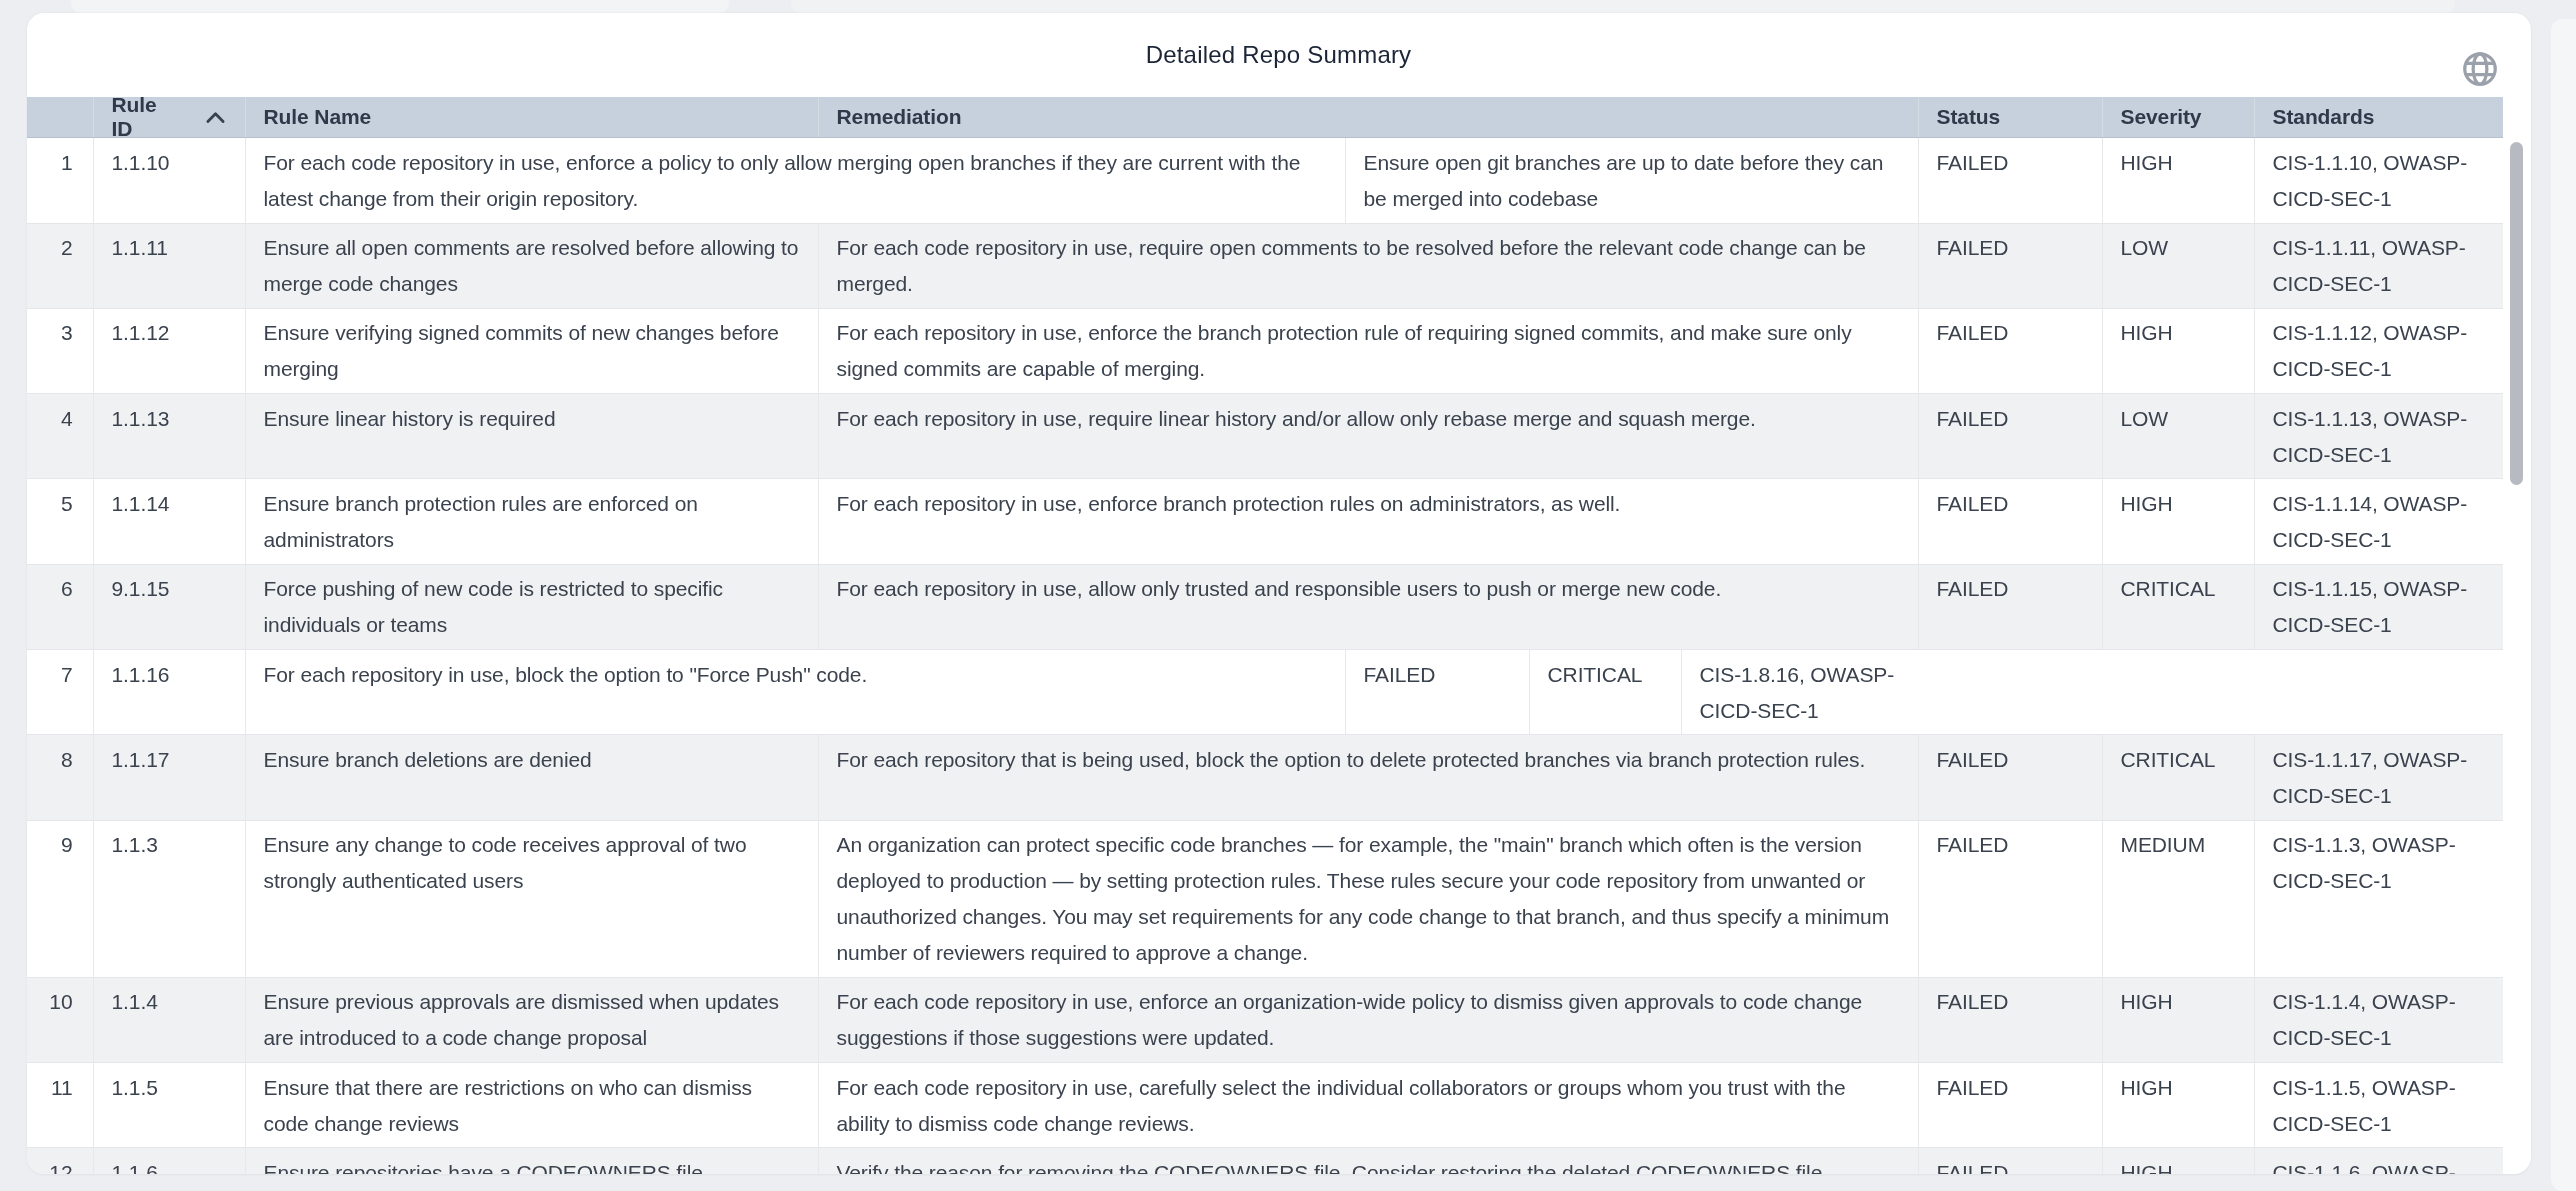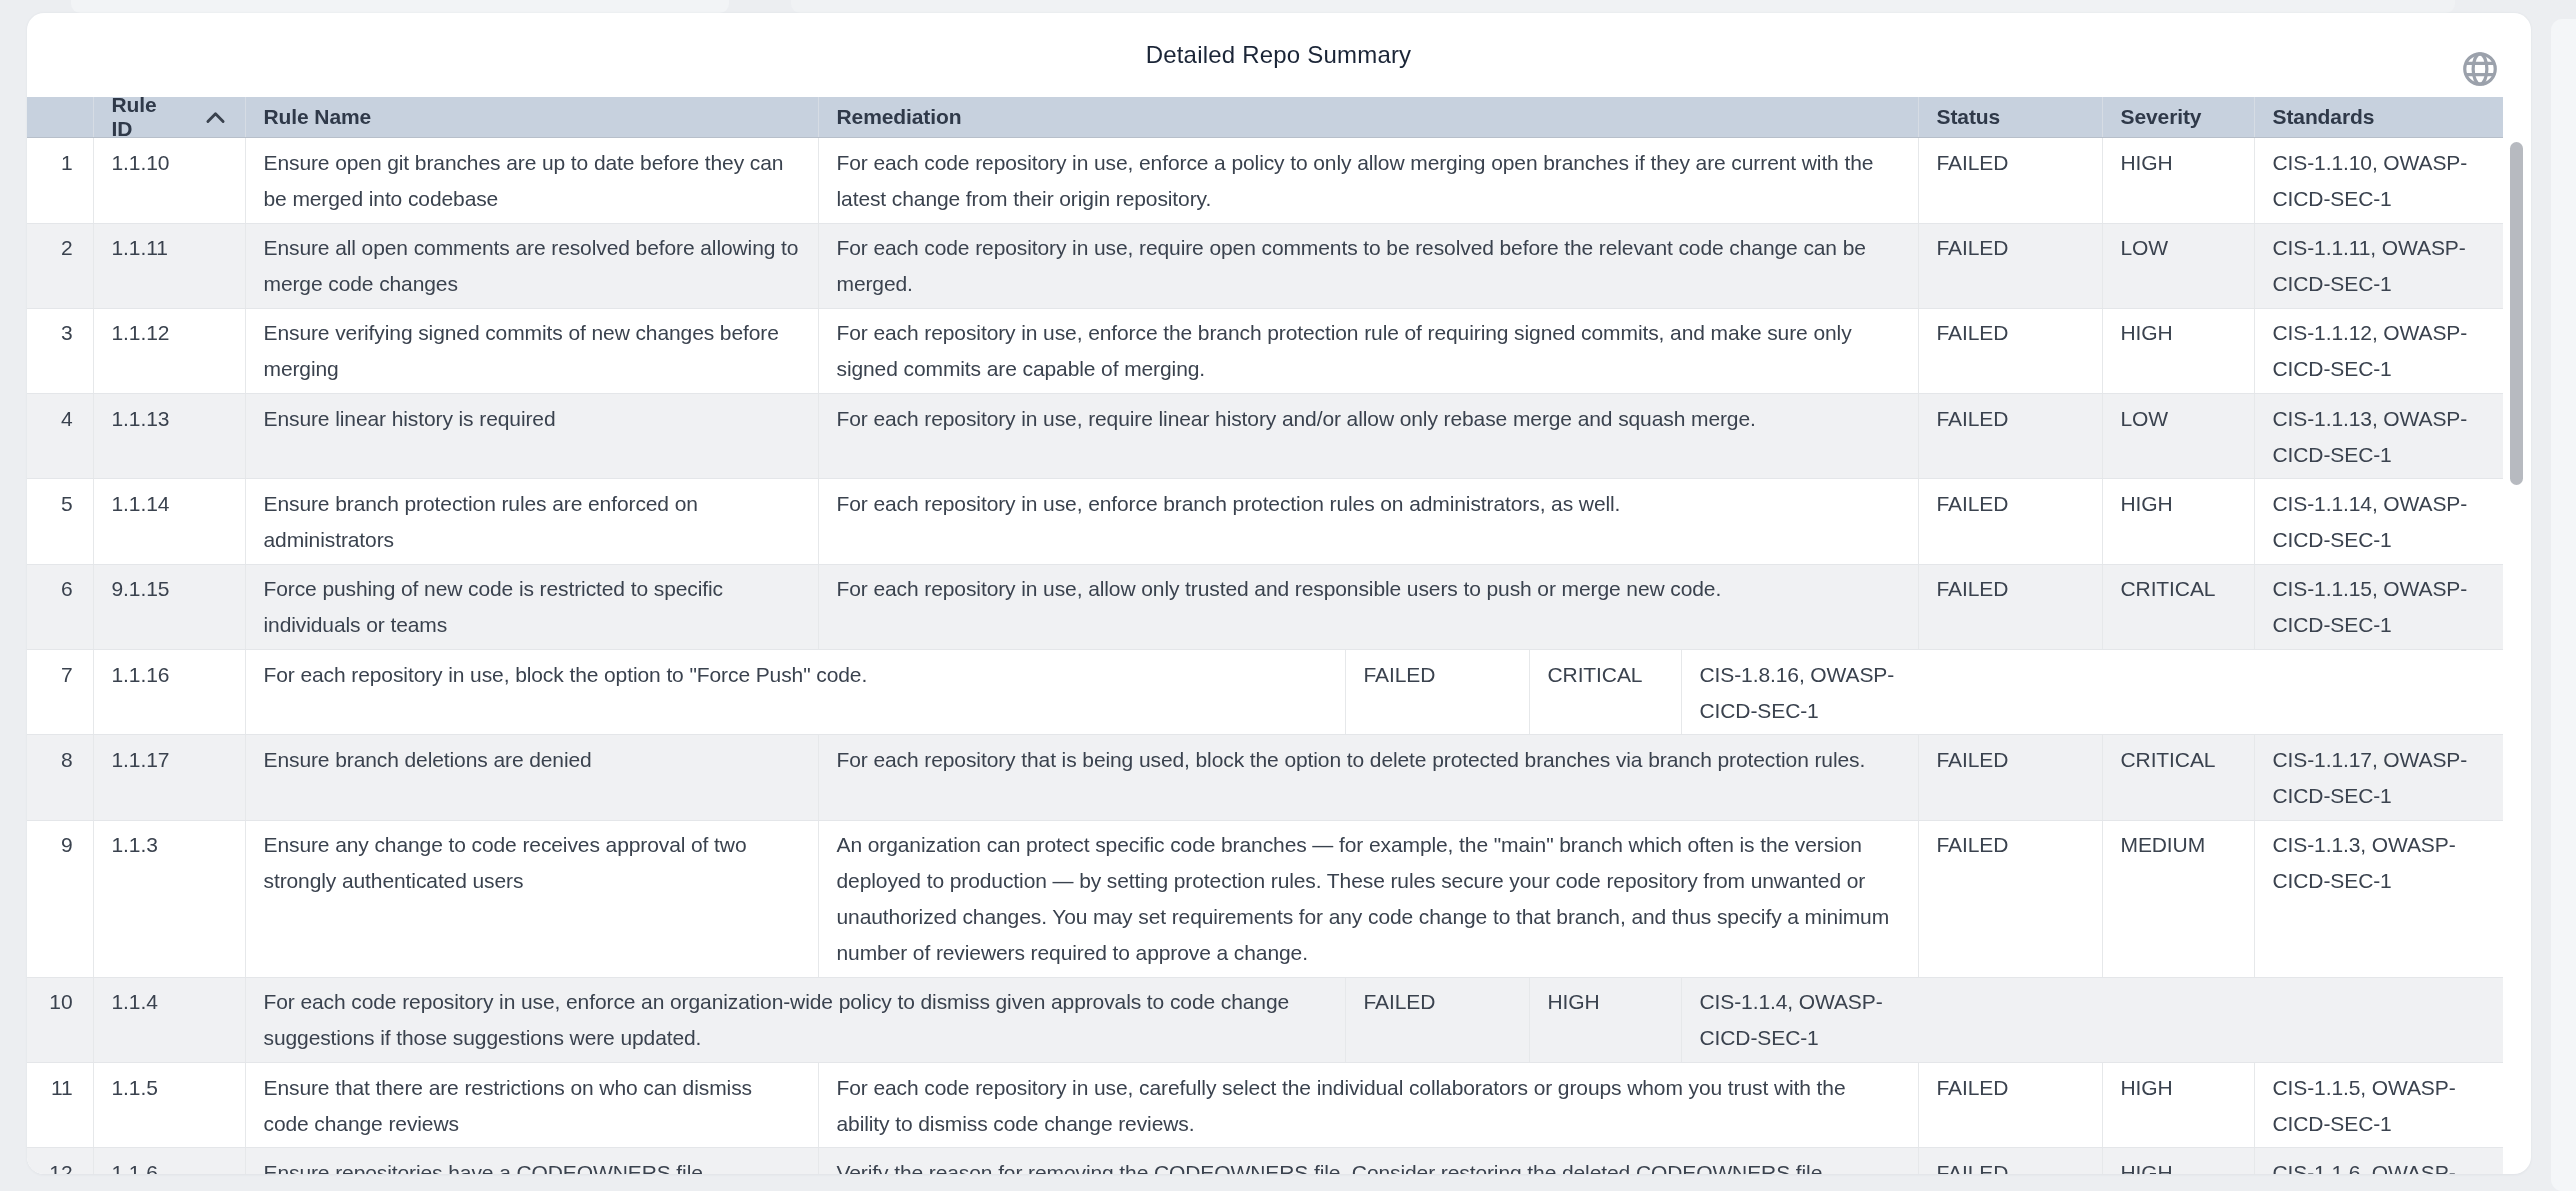--- a/index.html
+++ b/index.html
@@ -110,22 +110,22 @@
       <div class="th col-rulename">Rule Name</div>
       <div class="th col-remed">Remediation</div>
       <div class="th col-status">Status</div>
       <div class="th col-sev">Severity</div>
       <div class="th col-std">Standards</div>
     </div>
     <div class="tbody">
         <div class="tr">
     <div class="td col-index">1</div>
     <div class="td col-ruleid">1.1.10</div>
+    <div class="td col-remed">For each code repository in use, enforce a policy to only allow merging open branches if they are current with the latest change from their origin repository.</div>
     <div class="td col-rulename">Ensure open git branches are up to date before they can be merged into codebase</div>
-    <div class="td col-remed">For each code repository in use, enforce a policy to only allow merging open branches if they are current with the latest change from their origin repository.</div>
     <div class="td col-status">FAILED</div>
     <div class="td col-sev">HIGH</div>
     <div class="td col-std">CIS-1.1.10, OWASP-CICD-SEC-1</div>
   </div>
         <div class="tr alt">
     <div class="td col-index">2</div>
     <div class="td col-ruleid">1.1.11</div>
     <div class="td col-rulename">Ensure all open comments are resolved before allowing to merge code changes</div>
     <div class="td col-remed">For each code repository in use, require open comments to be resolved before the relevant code change can be merged.</div>
     <div class="td col-status">FAILED</div>
@@ -190,20 +190,21 @@
     <div class="td col-ruleid">1.1.3</div>
     <div class="td col-rulename">Ensure any change to code receives approval of two strongly authenticated users</div>
     <div class="td col-remed">An organization can protect specific code branches — for example, the "main" branch which often is the version deployed to production — by setting protection rules. These rules secure your code repository from unwanted or unauthorized changes. You may set requirements for any code change to that branch, and thus specify a minimum number of reviewers required to approve a change.</div>
     <div class="td col-status">FAILED</div>
     <div class="td col-sev">MEDIUM</div>
     <div class="td col-std">CIS-1.1.3, OWASP-CICD-SEC-1</div>
   </div>
         <div class="tr alt">
     <div class="td col-index">10</div>
     <div class="td col-ruleid">1.1.4</div>
+    <div class="td col-rulename">Ensure previous approvals are dismissed when updates are introduced to a code change proposal</div>
     <div class="td col-remed">For each code repository in use, enforce an organization-wide policy to dismiss given approvals to code change suggestions if those suggestions were updated.</div>
     <div class="td col-status">FAILED</div>
     <div class="td col-sev">HIGH</div>
     <div class="td col-std">CIS-1.1.4, OWASP-CICD-SEC-1</div>
   </div>
         <div class="tr">
     <div class="td col-index">11</div>
     <div class="td col-ruleid">1.1.5</div>
     <div class="td col-rulename">Ensure that there are restrictions on who can dismiss code change reviews</div>
     <div class="td col-remed">For each code repository in use, carefully select the individual collaborators or groups whom you trust with the ability to dismiss code change reviews.</div>

